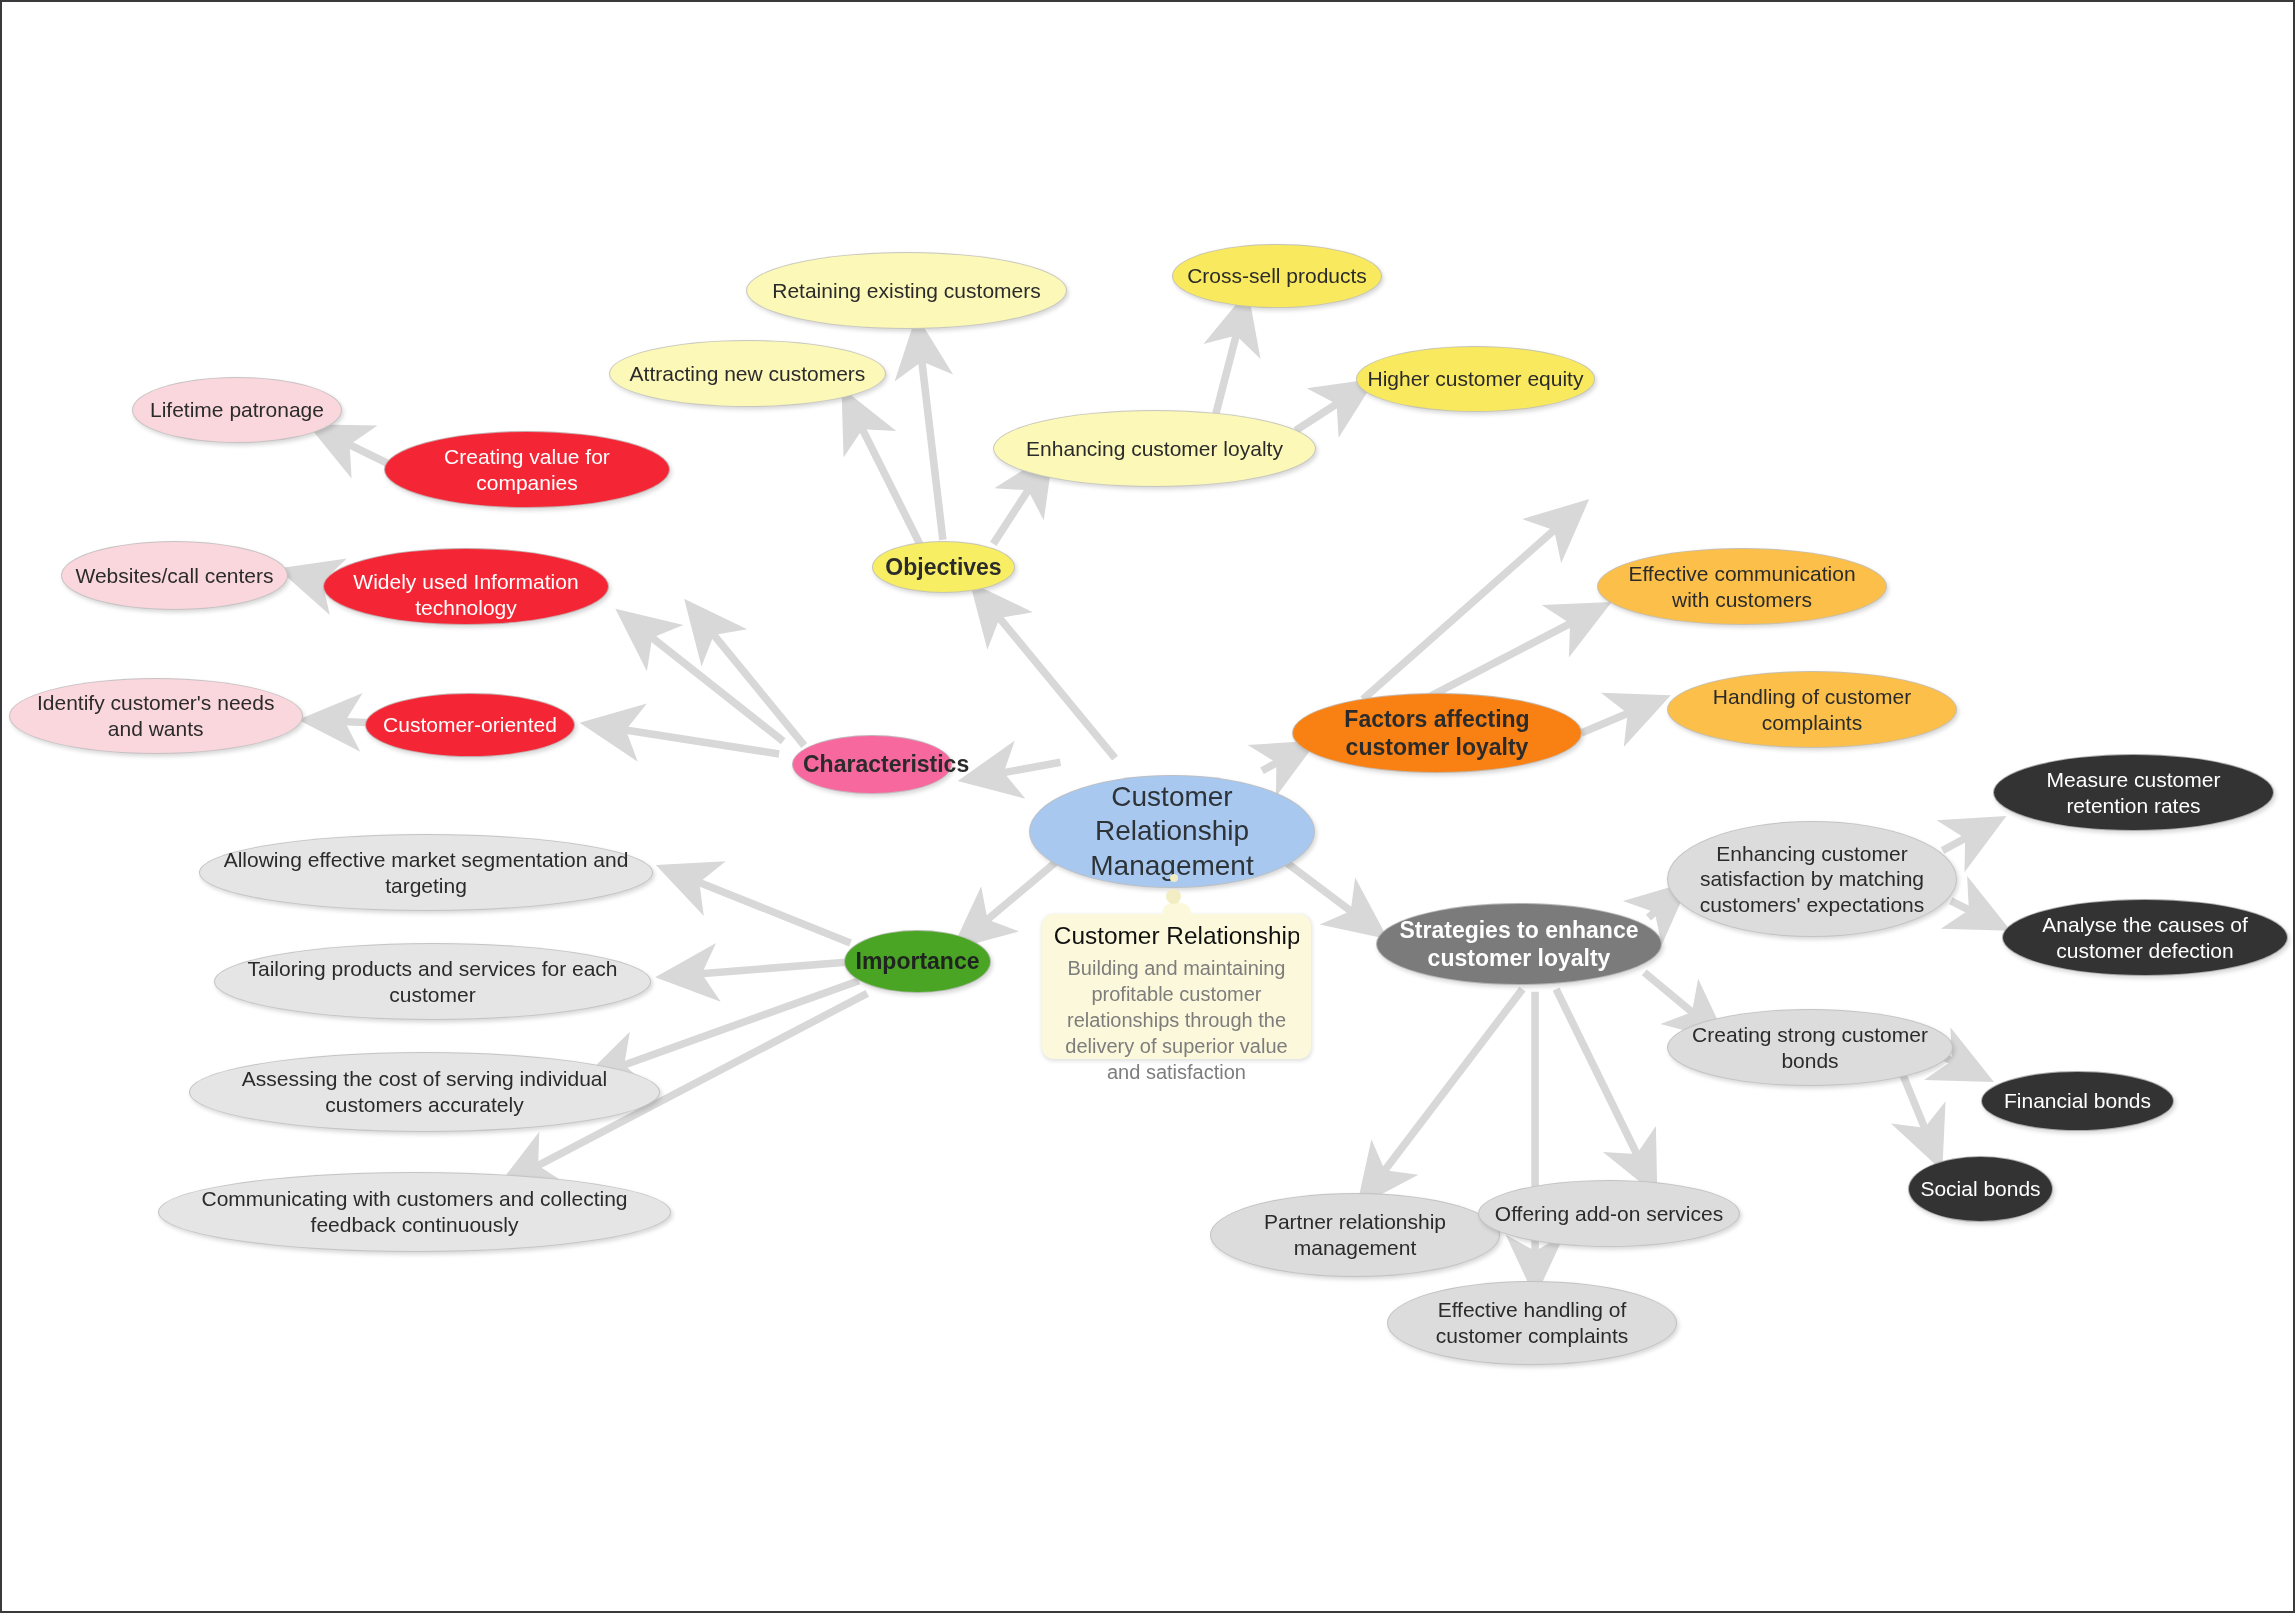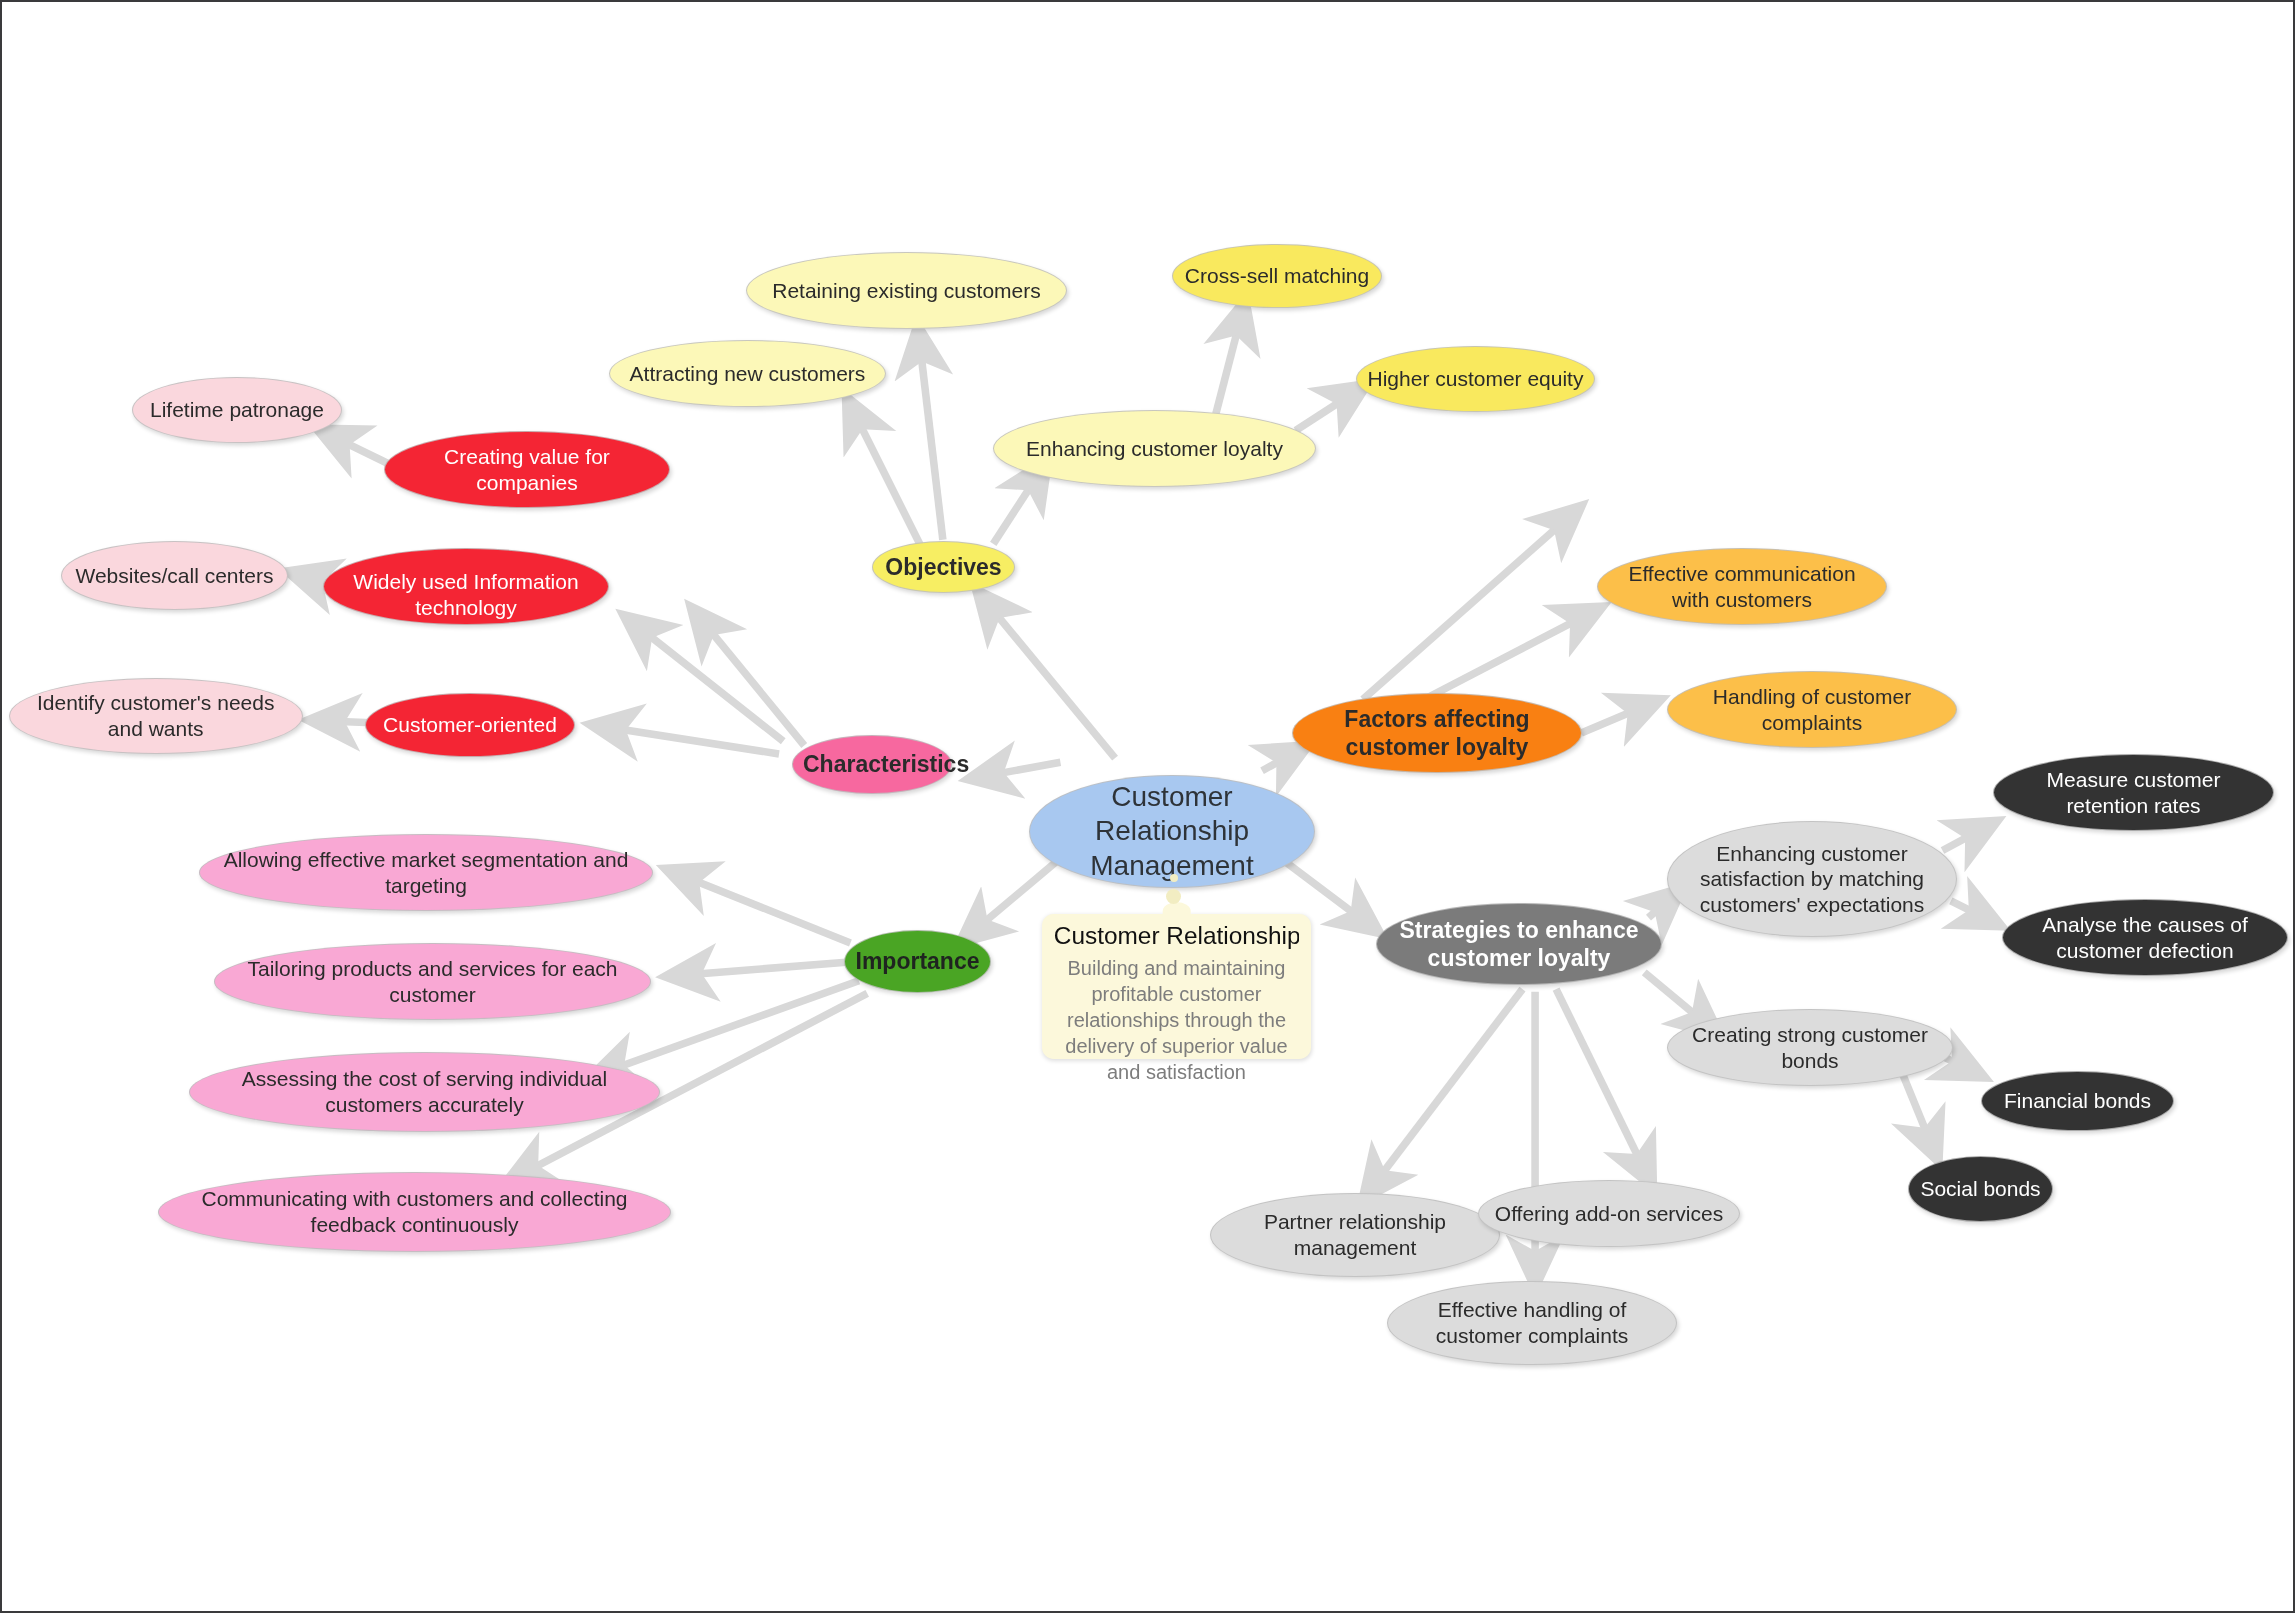--- a/index.html
+++ b/index.html
@@ -48,21 +48,21 @@
   .n-leaf-yellow { background:#f9e95e; color:#2b2b2b; font-size:21px; }
 
   .n-branch-pink { background:#f7689f; color:#2b2b2b; font-weight:bold; font-size:23px;align-items:center; }
   .n-red { background:#f42534; color:#ffffff; font-size:21px; }
   .n-pink-pale { background:#fad7dd; color:#2b2b2b; font-size:21px; }
 
   .n-branch-orange { background:#f98012; color:#2b2b2b; font-weight:bold; font-size:23px; }
   .n-orange { background:#fcbf49; color:#2b2b2b; font-size:21px; }
 
   .n-branch-green { background:#4aa524; color:#1f2420; font-weight:bold; font-size:23px; }
-  .n-green { background:#f9a8d4; color:#2b2b2b; font-size:21px; }
+  .n-green { background:#e5e5e5; color:#2b2b2b; font-size:21px; }
 
   .n-branch-gray { background:#7b7b7b; color:#ffffff; font-weight:bold; font-size:23px; }
   .n-gray { background:#dcdcdc; color:#2b2b2b; font-size:21px; }
   .n-black { background:#333333; color:#ffffff; font-size:21px; }
 
   
   .note {
     position: absolute;
     background: #fcf8db;
     border-radius: 11.8px;
@@ -179,21 +179,21 @@
 
   <div class="node n-leaf-yellow-pale" style="left:744px; top:250px; width:321px; height:77px;">
     <span>Retaining existing customers</span>
   </div>
 
   <div class="node n-leaf-yellow-pale" style="left:991px; top:408px; width:323px; height:77px;">
     <span>Enhancing customer loyalty</span>
   </div>
 
   <div class="node n-leaf-yellow" style="left:1170px; top:242px; width:210px; height:64px;">
-    <span>Cross-sell matching</span>
+    <span>Cross-sell products</span>
   </div>
 
   <div class="node n-leaf-yellow" style="left:1354px; top:344px; width:239px; height:66px;">
     <span>Higher customer equity</span>
   </div>
 
   <div class="node n-branch-pink" style="left:790px; top:733px; width:160px; height:59px;">
     <span>Characteristics</span>
   </div>
 

